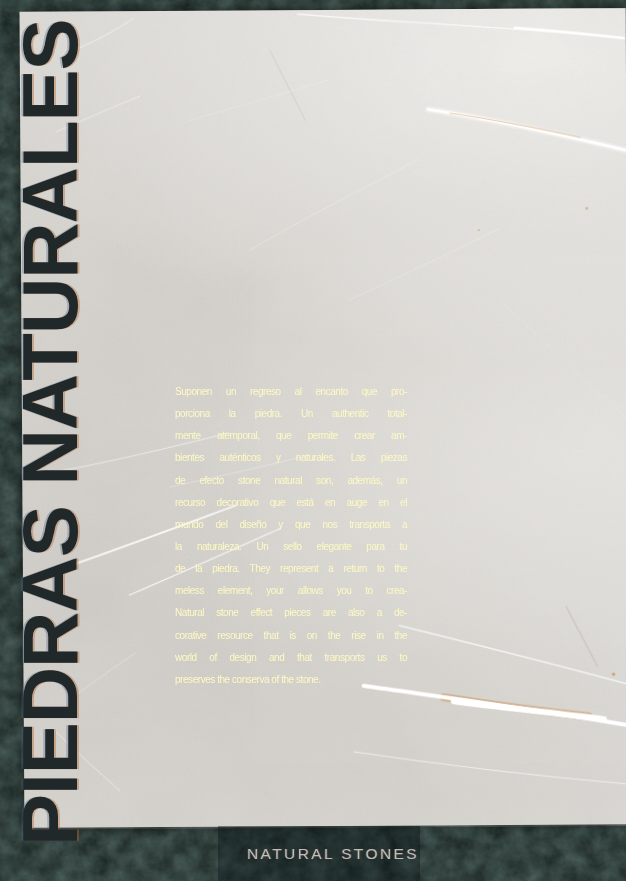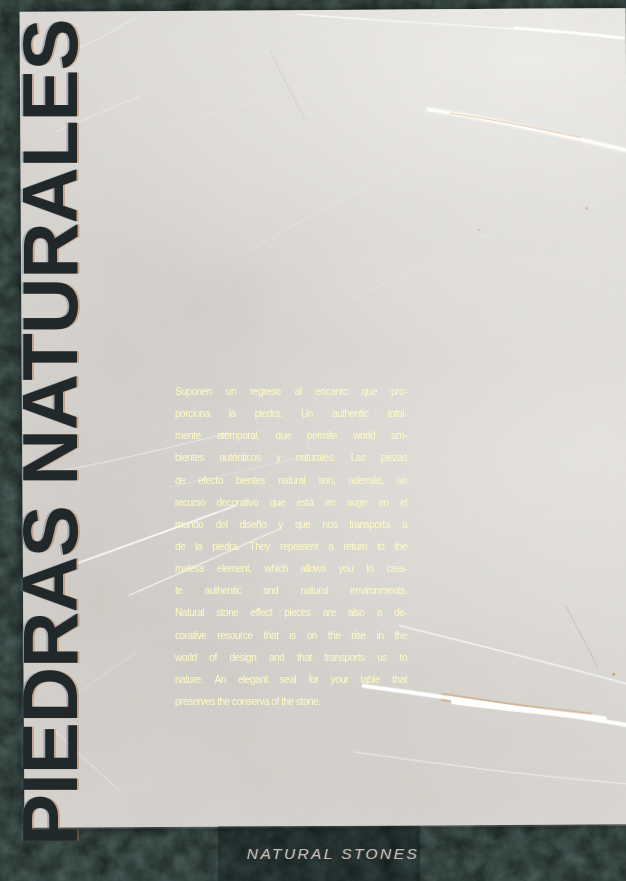--- a/index.html
+++ b/index.html
@@ -47,21 +47,21 @@
     position:absolute;left:218px;top:826px;width:202px;height:55px;
     background:rgba(8,18,22,.38);z-index:1;
   }
   .footer{
     position:absolute;left:0;top:826px;width:626px;height:55px;
     display:flex;align-items:center;justify-content:center;
     z-index:2;
   }
   .footer-label{
     transform:translateX(7px);
-    font-style:italic;font-size:15.5px;letter-spacing:2.4px;
+    font-size:15.5px;letter-spacing:2.4px;
     color:#c3bdb9;
     text-shadow:1px 0 0 rgba(196,126,86,.28), -1px 0 0 rgba(110,130,160,.22);
     margin-left:26px;
   }
 </style>
 </head>
 <body>
 
 <div class="page">
 
@@ -139,35 +139,34 @@
     </svg>
   </div>
 
   <div class="footer-shade"></div>
 
   <h1 class="vtitle">PIEDRAS NATURALES</h1>
 
   <div class="copy">
     <div class="ln">Suponen un regreso al encanto que pro-</div>
     <div class="ln">porciona la piedra. Un authentic total-</div>
-    <div class="ln">mente atemporal, que permite world am-</div>
+    <div class="ln">mente atemporal, que permite crear am-</div>
     <div class="ln">bientes auténticos y naturales. Las piezas</div>
-    <div class="ln">de efecto bientes natural son, además, un</div>
+    <div class="ln">de efecto stone natural son, además, un</div>
     <div class="ln">recurso decorativo que está en auge en el</div>
     <div class="ln">mundo del diseño y que nos transporta a</div>
+    <div class="ln">la naturaleza. Un sello elegante para tu</div>
     <div class="ln">
       <span>de la piedra.</span>
       <span class="it">They represent a return to the</span>
     </div>
-    <div class="ln it">meless element, which allows you to crea-</div>
-    <div class="ln it">te authentic and natural environments.</div>
+    <div class="ln it">meless element, your allows you to crea-</div>
     <div class="ln it">Natural stone effect pieces are also a de-</div>
     <div class="ln it">corative resource that is on the rise in the</div>
     <div class="ln it">world of design and that transports us to</div>
-    <div class="ln it">nature. An elegant seal for your table that</div>
     <div class="ln it last">preserves the conserva of the stone.</div>
   </div>
 
   <div class="footer">
     <span class="footer-label">NATURAL STONES</span>
   </div>
 
 </div>
 
 </body></html>

